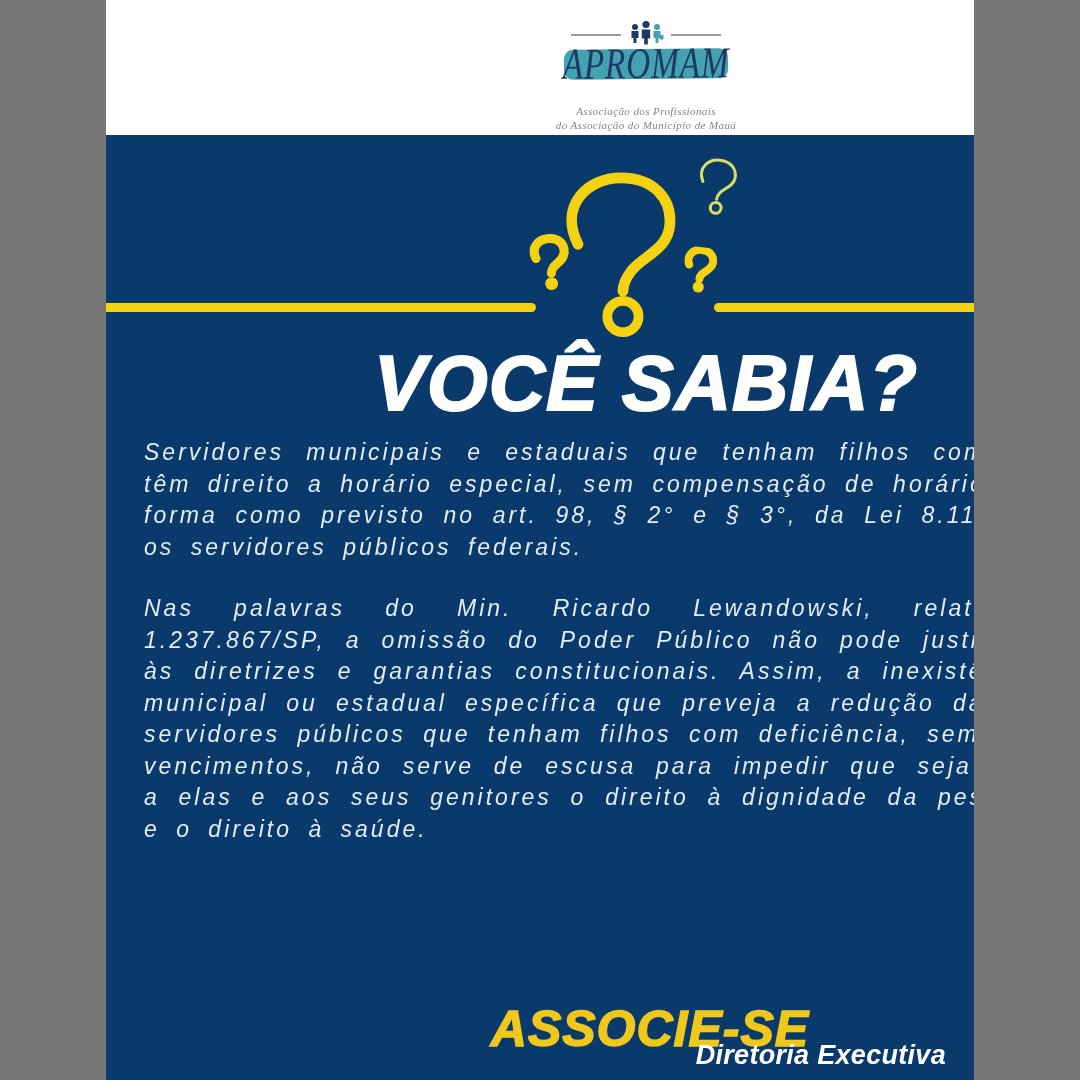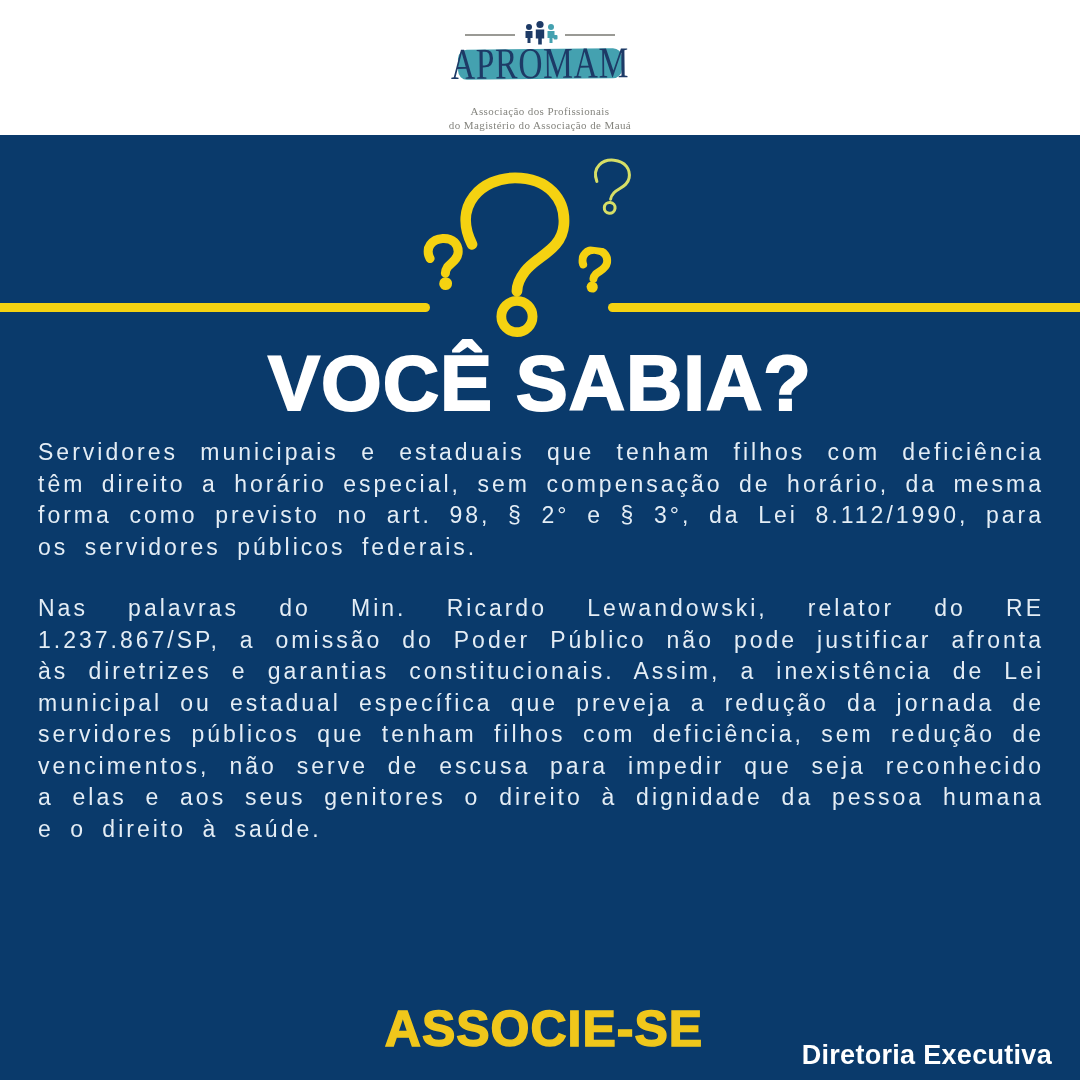--- a/index.html
+++ b/index.html
@@ -1,19 +1,19 @@
 <!DOCTYPE html>
 <html lang="pt-BR"><head>
 <meta charset="utf-8">
 <style>
   html,body{margin:0;padding:0;}
   body{font-family:"Liberation Sans",sans-serif;background:#777;}
   .poster{
-    position:relative;width:1080px;height:1080px;margin:0 auto;
-    background:#0a3a6b;overflow:hidden;
+    position:relative;width:868px;height:1080px;margin:0 auto;
+    background:#0a3a6b;overflow:hidden;font-style:italic;
   }
   
   .header{
     position:absolute;left:0;top:0;width:1080px;height:135px;
     background:#ffffff;
   }
   .logo{position:relative;width:260px;margin:0 auto;padding-top:22px;text-align:center;}
   .logo-row{display:flex;align-items:center;justify-content:center;gap:7px;height:26px;}
   .logo-rule{width:50px;height:1.5px;background:#9a9a95;}
   .logo-box{
@@ -80,21 +80,21 @@
             <rect x="31.5" y="15" width="4" height="4.5" rx="1" fill="#44a1b0"></rect>
           </svg>
         </span>
         <div class="logo-rule"></div>
       </div>
       <div class="logo-box">
         <span class="logo-wordmark">APROMAM</span>
       </div>
       <div class="logo-sub">
         <div>Associação dos  Profissionais</div>
-        <div>do Magistério do  Associação de  Mauá</div>
+        <div>do Associação do  Município de  Mauá</div>
       </div>
     </div>
   </div>
 
   <div class="divider divider-left"></div>
   <div class="divider divider-right"></div>
 
   <span class="qm qm-large">
     <svg width="126" height="168" viewBox="0 0 124 172" fill="none">
       <path d="M 18 74 C -2 34 28 6 62 6 C 96 6 114 28 112 54 C 110 80 84 86 72 102 C 66 110 64 116 64 122" stroke="#f5d211" stroke-width="11" stroke-linecap="round"></path>

